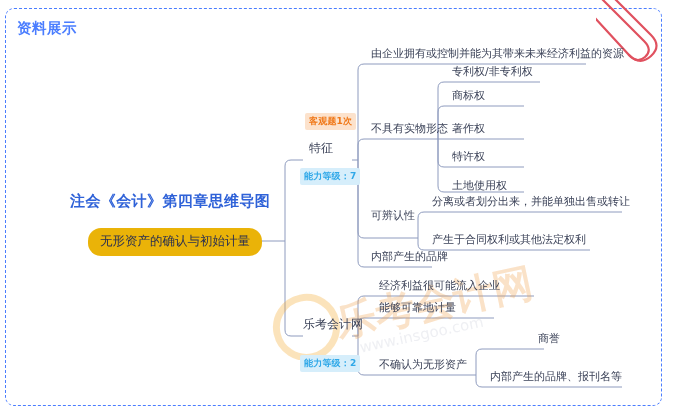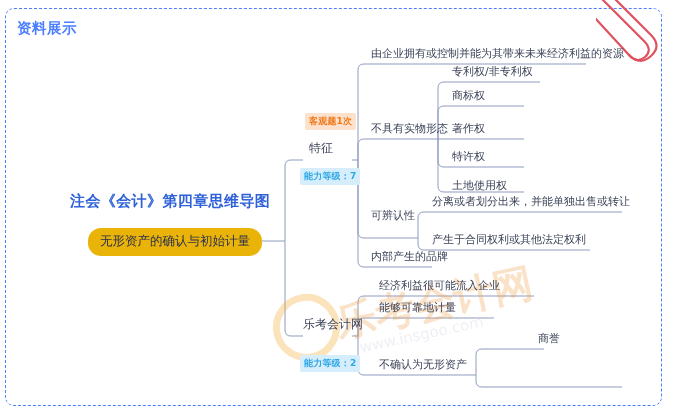--- a/index.html
+++ b/index.html
@@ -229,14 +229,15 @@
   <div class="badge-blue" style="left:300px;top:355px;">能力等级：2</div>
 
   <div class="node" style="left:379px;top:280px;">经济利益很可能流入企业</div>
 
   <div class="node" style="left:379px;top:302px;">能够可靠地计量</div>
 
   <div class="node" style="left:379px;top:359px;">不确认为无形资产</div>
 
   <div class="node" style="left:490px;top:333px;margin-left:48px;">商誉</div>
 
+  <div class="node" style="left:490px;top:371px;">内部产生的品牌、报刊名等</div>
 
 </div>
 
 </body></html>

